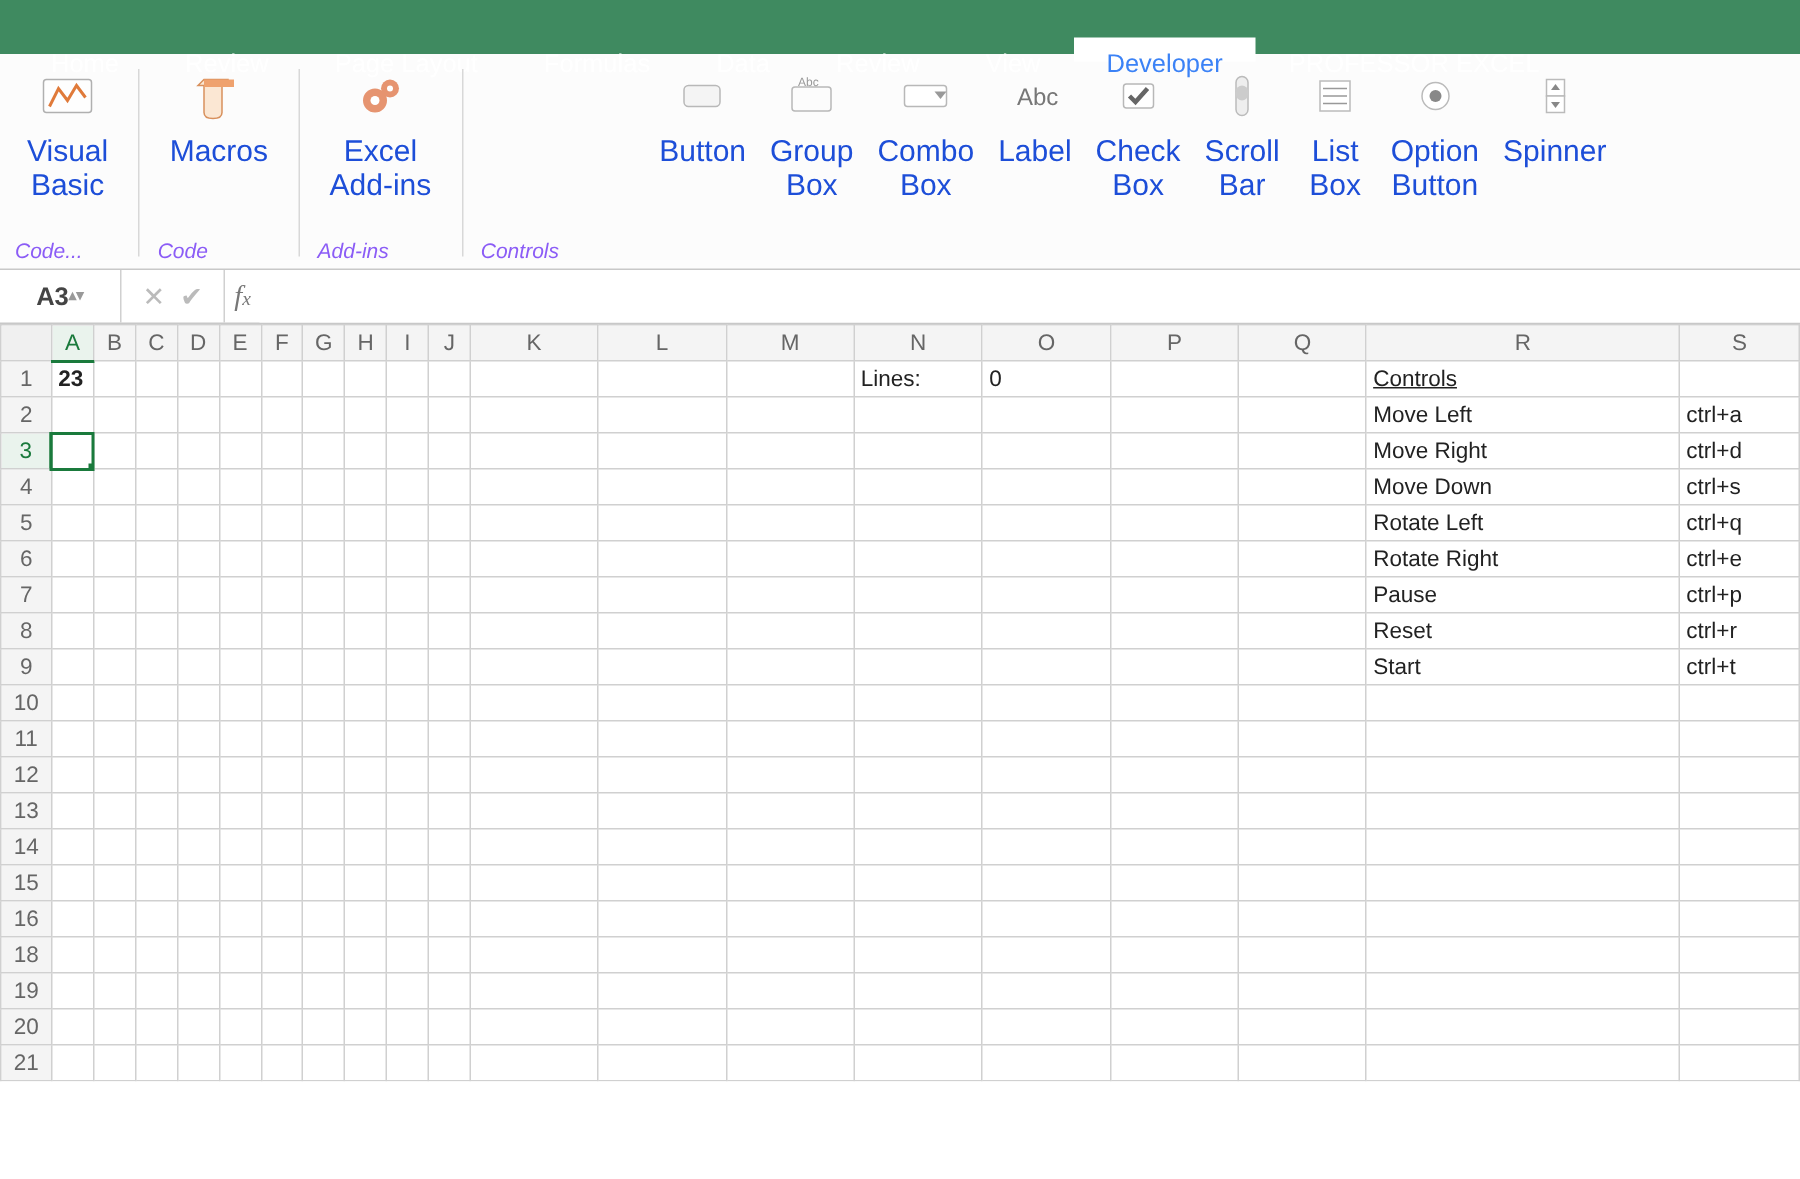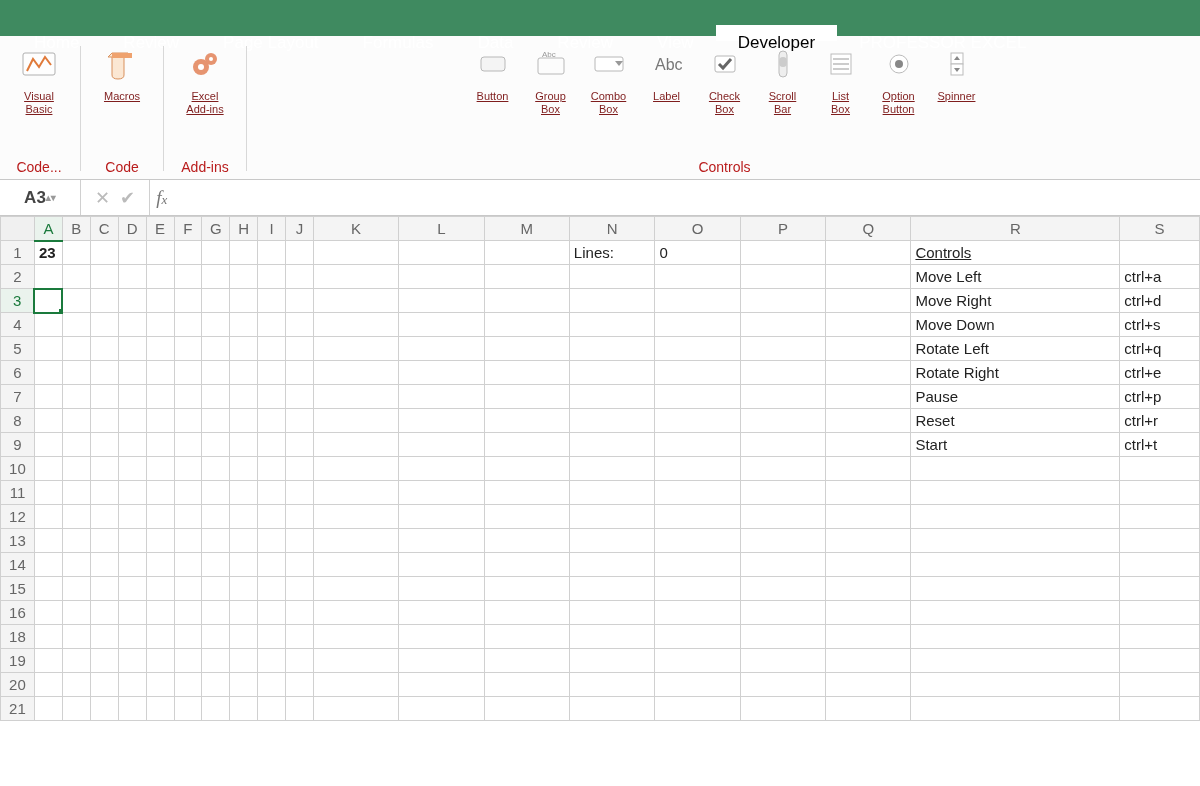--- a/index.html
+++ b/index.html
@@ -21,21 +21,21 @@
     padding-left: 12px;
   }
   .ribbon-tabs .tab {
     padding: 8px 22px 8px 22px;
     font-size: 17px;
     cursor: pointer;
     margin-top: 25px;
   }
   .ribbon-tabs .tab.active {
     background: #fff;
-    color: #000000;
+    color: #3b82f6;
   }
   
   .ribbon {
     display: flex;
     background: #fcfcfc;
     border-bottom: 1px solid #c8c8c8;
     padding: 4px 6px 2px 6px;
     height: 144px;
   }
   .group {
@@ -45,24 +45,24 @@
     padding: 0 4px;
     position: relative;
   }
   .group-sep {
     width: 1px;
     background: #d8d8d8;
     margin: 6px 8px;
   }
   .group-label {
     font-size: 14px;
-    color: #b91c1c;
-    text-align: center;
+    color: #8b5cf6;
     padding: 2px 0 2px 0;
     width: 100%;
+    font-style: italic;
   }
   .group-items {
     display: flex;
     flex: 1;
     align-items: flex-start;
   }
   .rbtn {
     display: flex;
     flex-direction: column;
     align-items: center;
@@ -73,25 +73,24 @@
   }
   .rbtn .icon {
     width: 40px;
     height: 40px;
     display: flex;
     align-items: center;
     justify-content: center;
     margin-bottom: 6px;
   }
   .rbtn .label {
-    font-size: 11px;
-    color: #7f1d1d;
+    font-size: 20px;
+    color: #1d4ed8;
     line-height: 1.15;
     white-space: pre-line;
-    text-decoration: underline;
   }
   
   .formula-bar {
     display: flex;
     align-items: center;
     border-bottom: 1px solid #c8c8c8;
     height: 36px;
     background: #fff;
   }
   .namebox {

